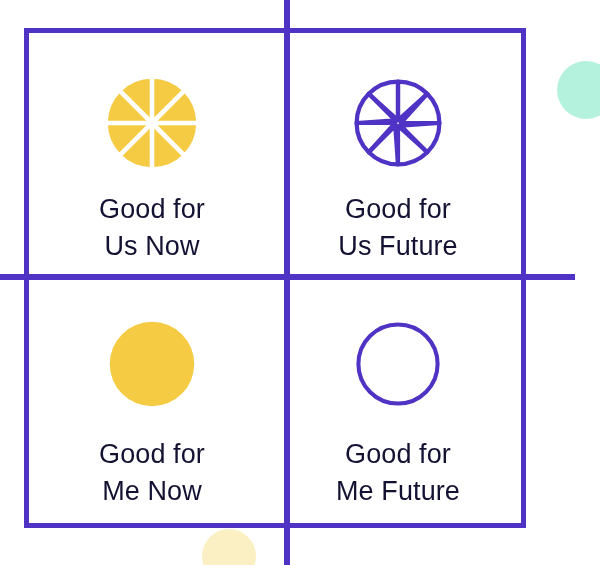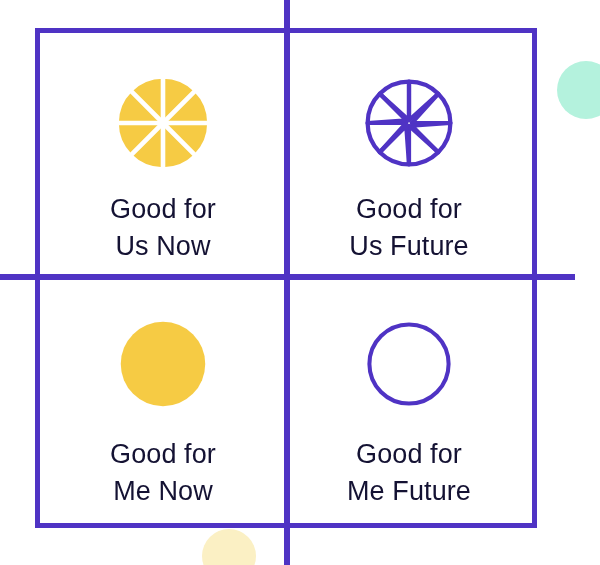--- a/index.html
+++ b/index.html
@@ -50,21 +50,21 @@
   #guide-h {
     left: 0px;
     top: 274px;
     width: 575px;
     height: 6px;
   }
 
   
   #matrix {
     position: absolute;
-    left: 35px;
+    left: 24px;
     top: 28px;
     width: 502px;
     height: 500px;
     box-sizing: border-box;
     border: 5px solid #4f33c4;
     display: grid;
     grid-template-columns: 1fr 1fr;
     grid-template-rows: 1fr 1fr;
     background: transparent;
   }

